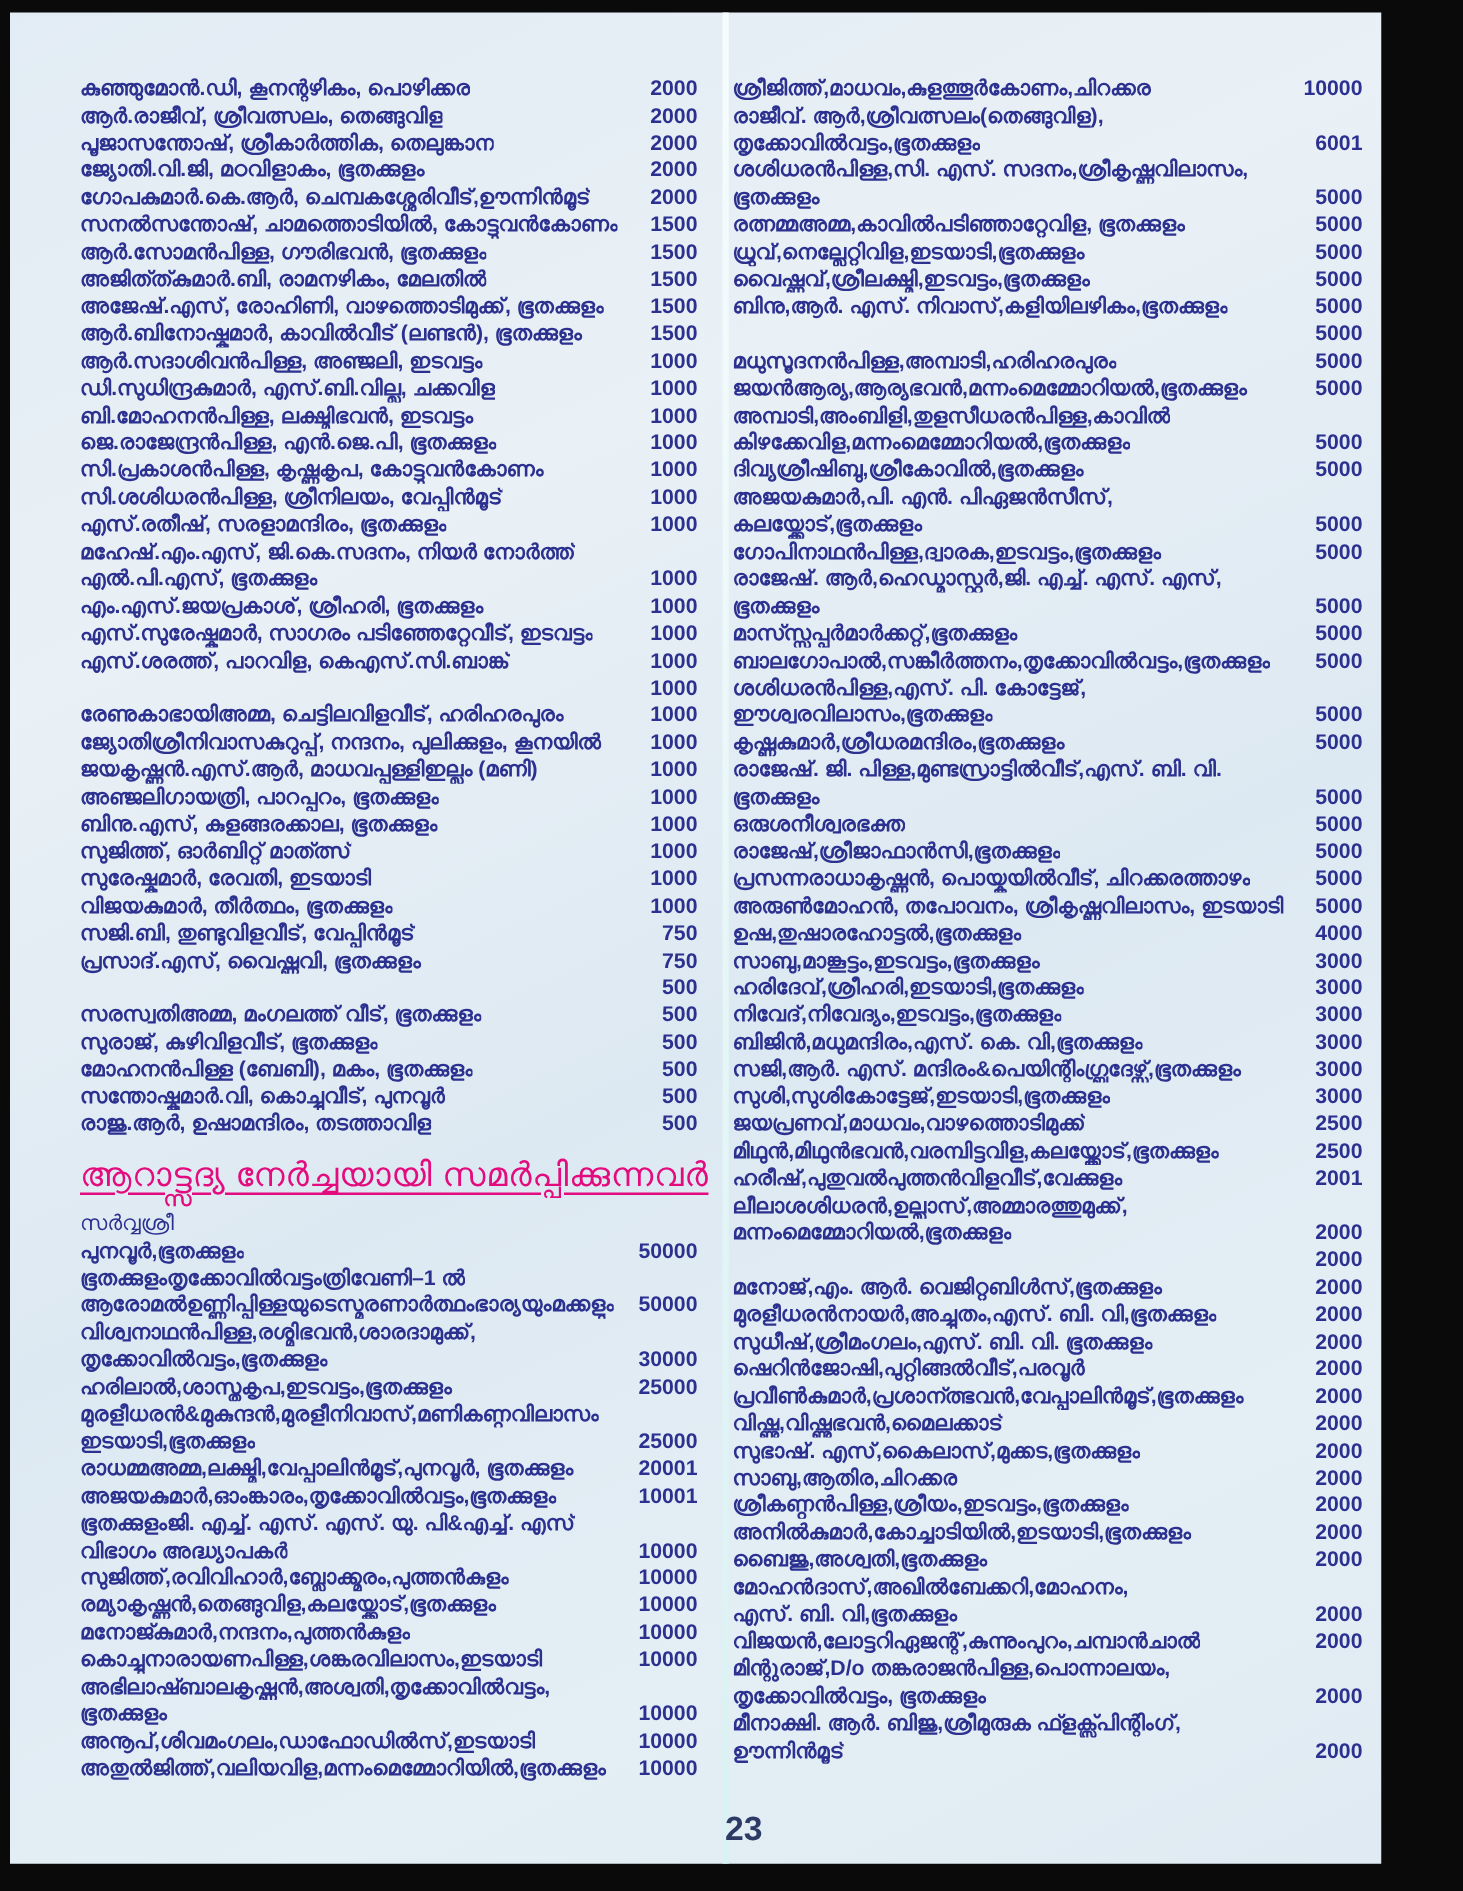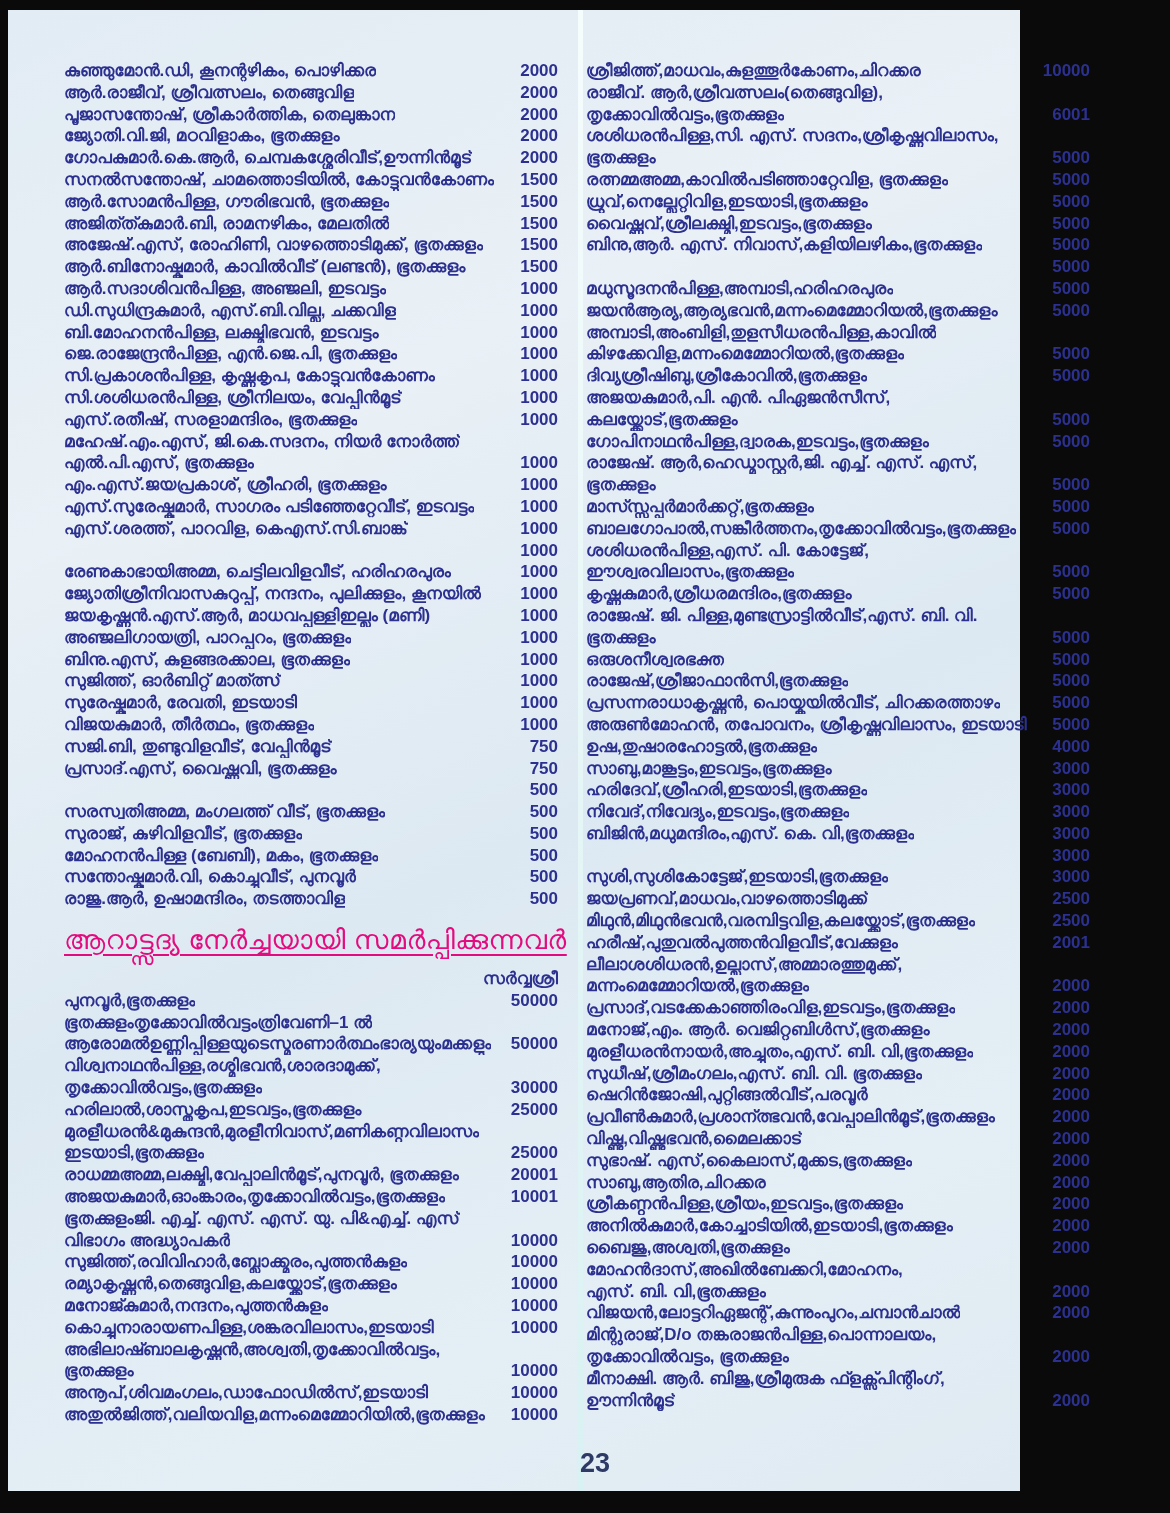--- a/index.html
+++ b/index.html
@@ -6,21 +6,21 @@
   body {
     width: 1170px; height: 1513px;
     background: #0a0a0a;
     position: relative;
     overflow: hidden;
     font-family: "Liberation Sans", "DejaVu Sans", sans-serif;
   }
   .sheet {
     position: absolute;
     left: 8px; top: 10px;
-    width: 1012px; height: 1481px;
+    width: 1097px; height: 1481px;
     background: linear-gradient(155deg, #e2ecf4 0%, #e9f0f6 28%, #dde9f2 55%, #e4eef5 80%, #dfeaf2 100%);
   }
   .fold {
     position: absolute;
     left: 570px; top: 0;
     width: 5px; height: 100%;
     background: linear-gradient(to bottom, rgba(246,253,253,0.95), rgba(215,242,242,0.85));
   }
   .col {
     position: absolute;
@@ -47,23 +47,22 @@
     text-decoration: underline;
     text-decoration-thickness: 2px;
     text-underline-offset: 5px;
     margin: 15px 0 12px 0;
     letter-spacing: 0.5px;
     white-space: nowrap;
   }
   .salutation {
     font-size: 17px;
     line-height: 21.8px;
-    font-weight: 700;
+    font-weight: 400;
     color: #2c3190;
-    text-align: right;
   }
   .page-number {
     position: absolute;
     left: 572px; bottom: 12px;
     font-size: 27px;
     font-weight: 600;
     color: #2d3a66;
   }
 </style>
 </head>
@@ -606,20 +605,21 @@
           </div>
         </div>
         <div class="entry">
           <div class="line">
             <span class="t">ബിജിൻ,മധുമന്ദിരം,എസ്. കെ. വി,ഭൂതക്കുളം</span>
             <span class="a">3000</span>
           </div>
         </div>
         <div class="entry">
           <div class="line">
+            <span class="t">സജി,ആർ. എസ്. മന്ദിരം&amp;പെയിന്റിംഗ്ബ്രദേഴ്സ്,ഭൂതക്കുളം</span>
             <span class="a">3000</span>
           </div>
         </div>
         <div class="entry">
           <div class="line">
             <span class="t">സുശി,സുശികോട്ടേജ്,ഇടയാടി,ഭൂതക്കുളം</span>
             <span class="a">3000</span>
           </div>
         </div>
         <div class="entry">
@@ -644,21 +644,20 @@
           <div class="line">
             <span class="t">ലീലാശശിധരൻ,ഉല്ലാസ്,അമ്മാരത്തുമുക്ക്,</span>
           </div>
           <div class="line">
             <span class="t">മന്നംമെമ്മോറിയൽ,ഭൂതക്കുളം</span>
             <span class="a">2000</span>
           </div>
         </div>
         <div class="entry">
           <div class="line">
-            <span class="t">പ്രസാദ്,വടക്കേകാഞ്ഞിരംവിള,ഇടവട്ടം,ഭൂതക്കുളം</span>
             <span class="a">2000</span>
           </div>
         </div>
         <div class="entry">
           <div class="line">
             <span class="t">മനോജ്,എം. ആർ. വെജിറ്റബിൾസ്,ഭൂതക്കുളം</span>
             <span class="a">2000</span>
           </div>
         </div>
         <div class="entry">

